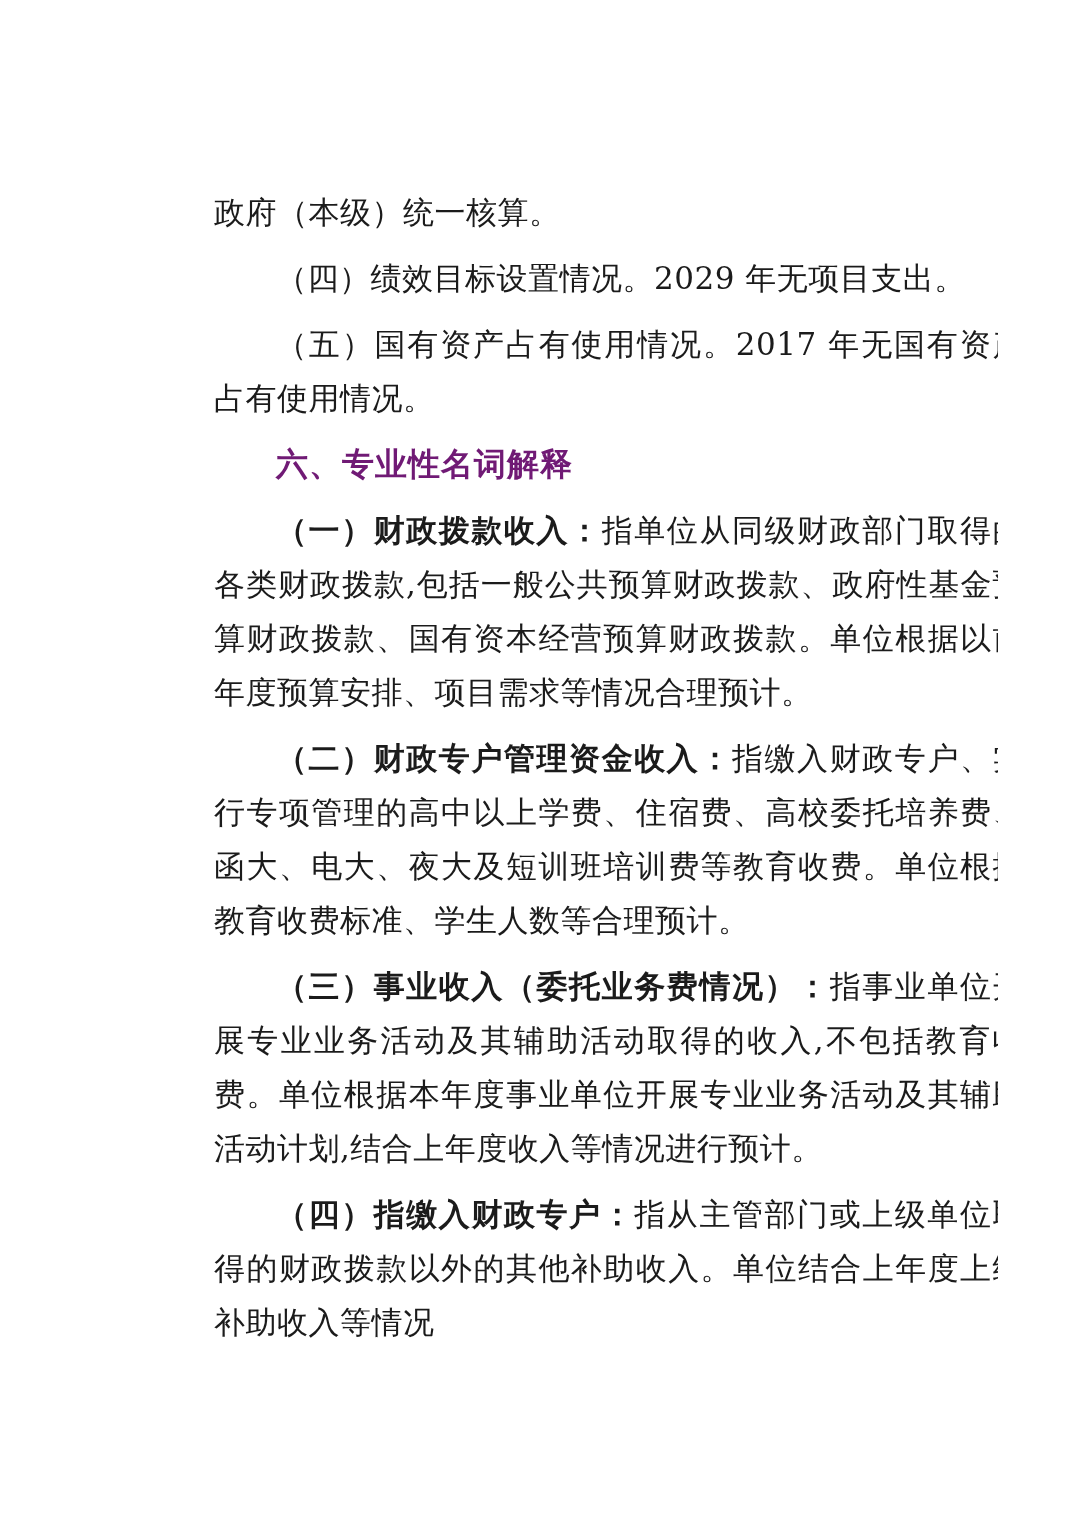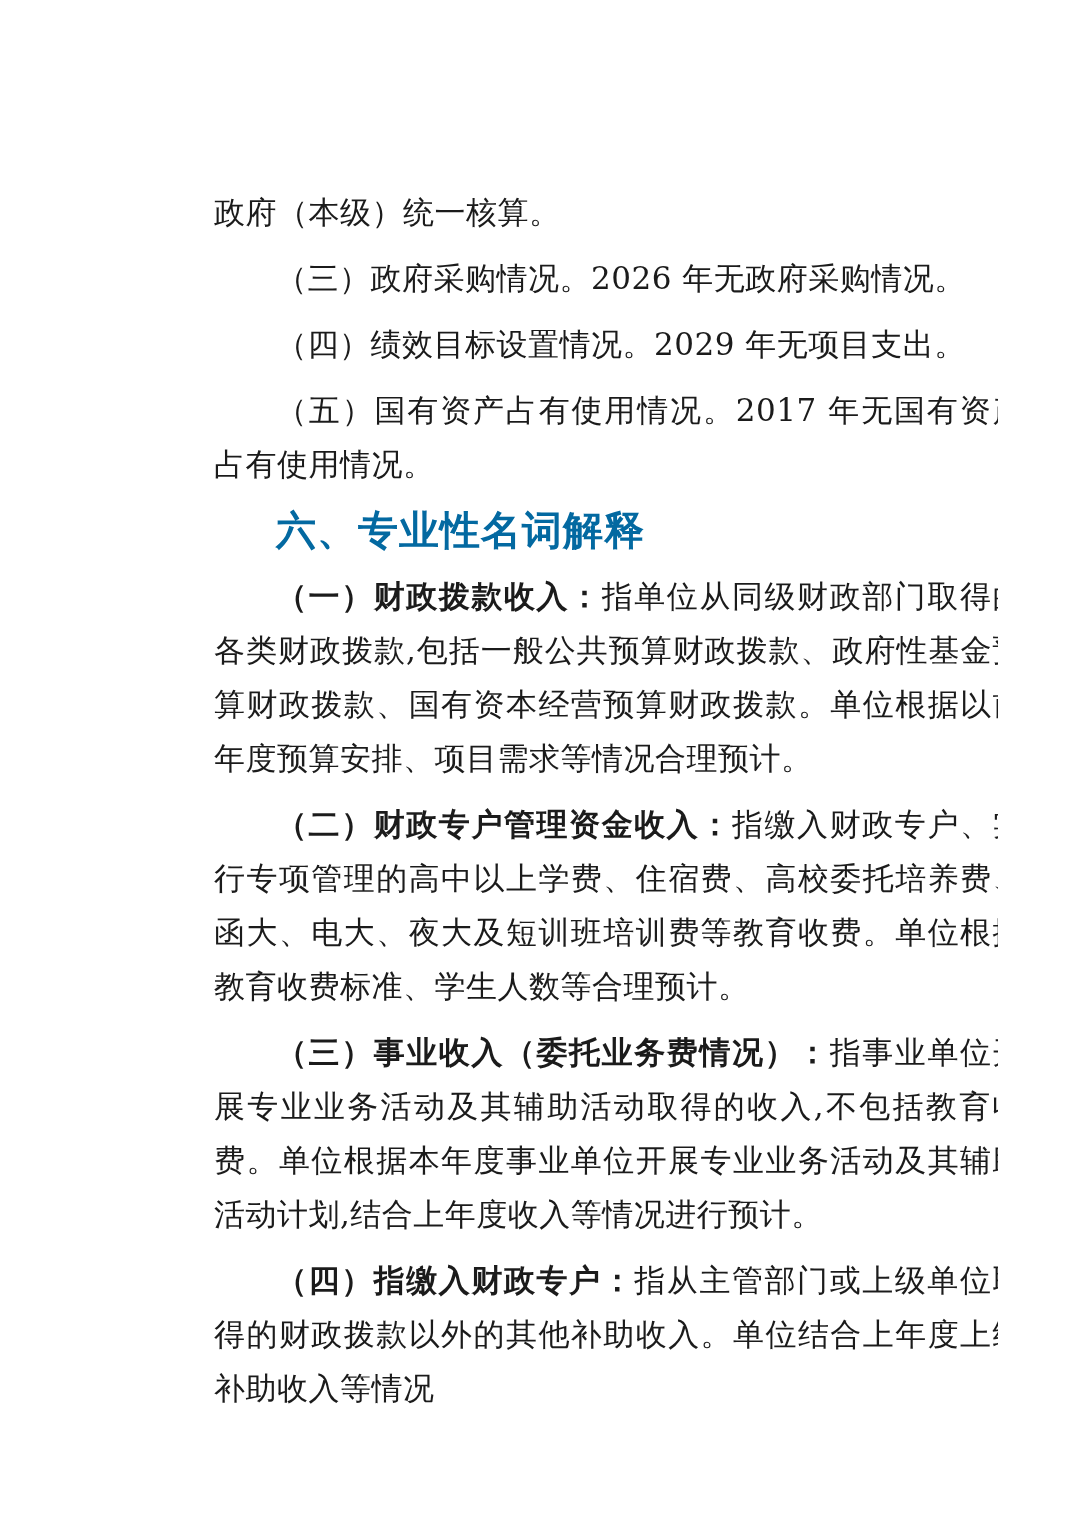--- a/index.html
+++ b/index.html
@@ -29,42 +29,41 @@
     text-align: justify;
     text-justify: inter-ideograph;
     margin: 0 0 12px 0;
     letter-spacing: 0.5px;
   }
   .para.indent {
     text-indent: 62px;
   }
   .heading {
     font-family: "DejaVu Serif", "Liberation Serif", serif;
-    font-size: 40px;
+    font-size: 32px;
     font-weight: bold;
     line-height: 54px;
-    color: #0369a1;
+    color: #701a75;
     margin: 5px 0 12px 0;
     text-indent: 62px;
     letter-spacing: 1px;
   }
   .para .lead {
     font-weight: bold;
   }
 </style>
 </head>
 <body>
 
 <div class="page">
   <div class="content">
 
     <p class="para">政府（本级）统一核算。</p>
 
 
-    <p class="para indent">（三）政府采购情况。2026 年无政府采购情况。</p>
 
     <p class="para indent">（四）绩效目标设置情况。2029 年无项目支出。</p>
 
     <p class="para indent">（五）国有资产占有使用情况。2017 年无国有资产占有使用情况。</p>
 
     <h2 class="heading">六、专业性名词解释</h2>
 
     <p class="para indent"><span class="lead">（一）财政拨款收入：</span><span>指单位从同级财政部门取得的各类财政拨款,包括一般公共预算财政拨款、政府性基金预算财政拨款、国有资本经营预算财政拨款。单位根据以前年度预算安排、项目需求等情况合理预计。</span></p>
 
     <p class="para indent"><span class="lead">（二）财政专户管理资金收入：</span><span>指缴入财政专户、实行专项管理的高中以上学费、住宿费、高校委托培养费、函大、电大、夜大及短训班培训费等教育收费。单位根据教育收费标准、学生人数等合理预计。</span></p>

